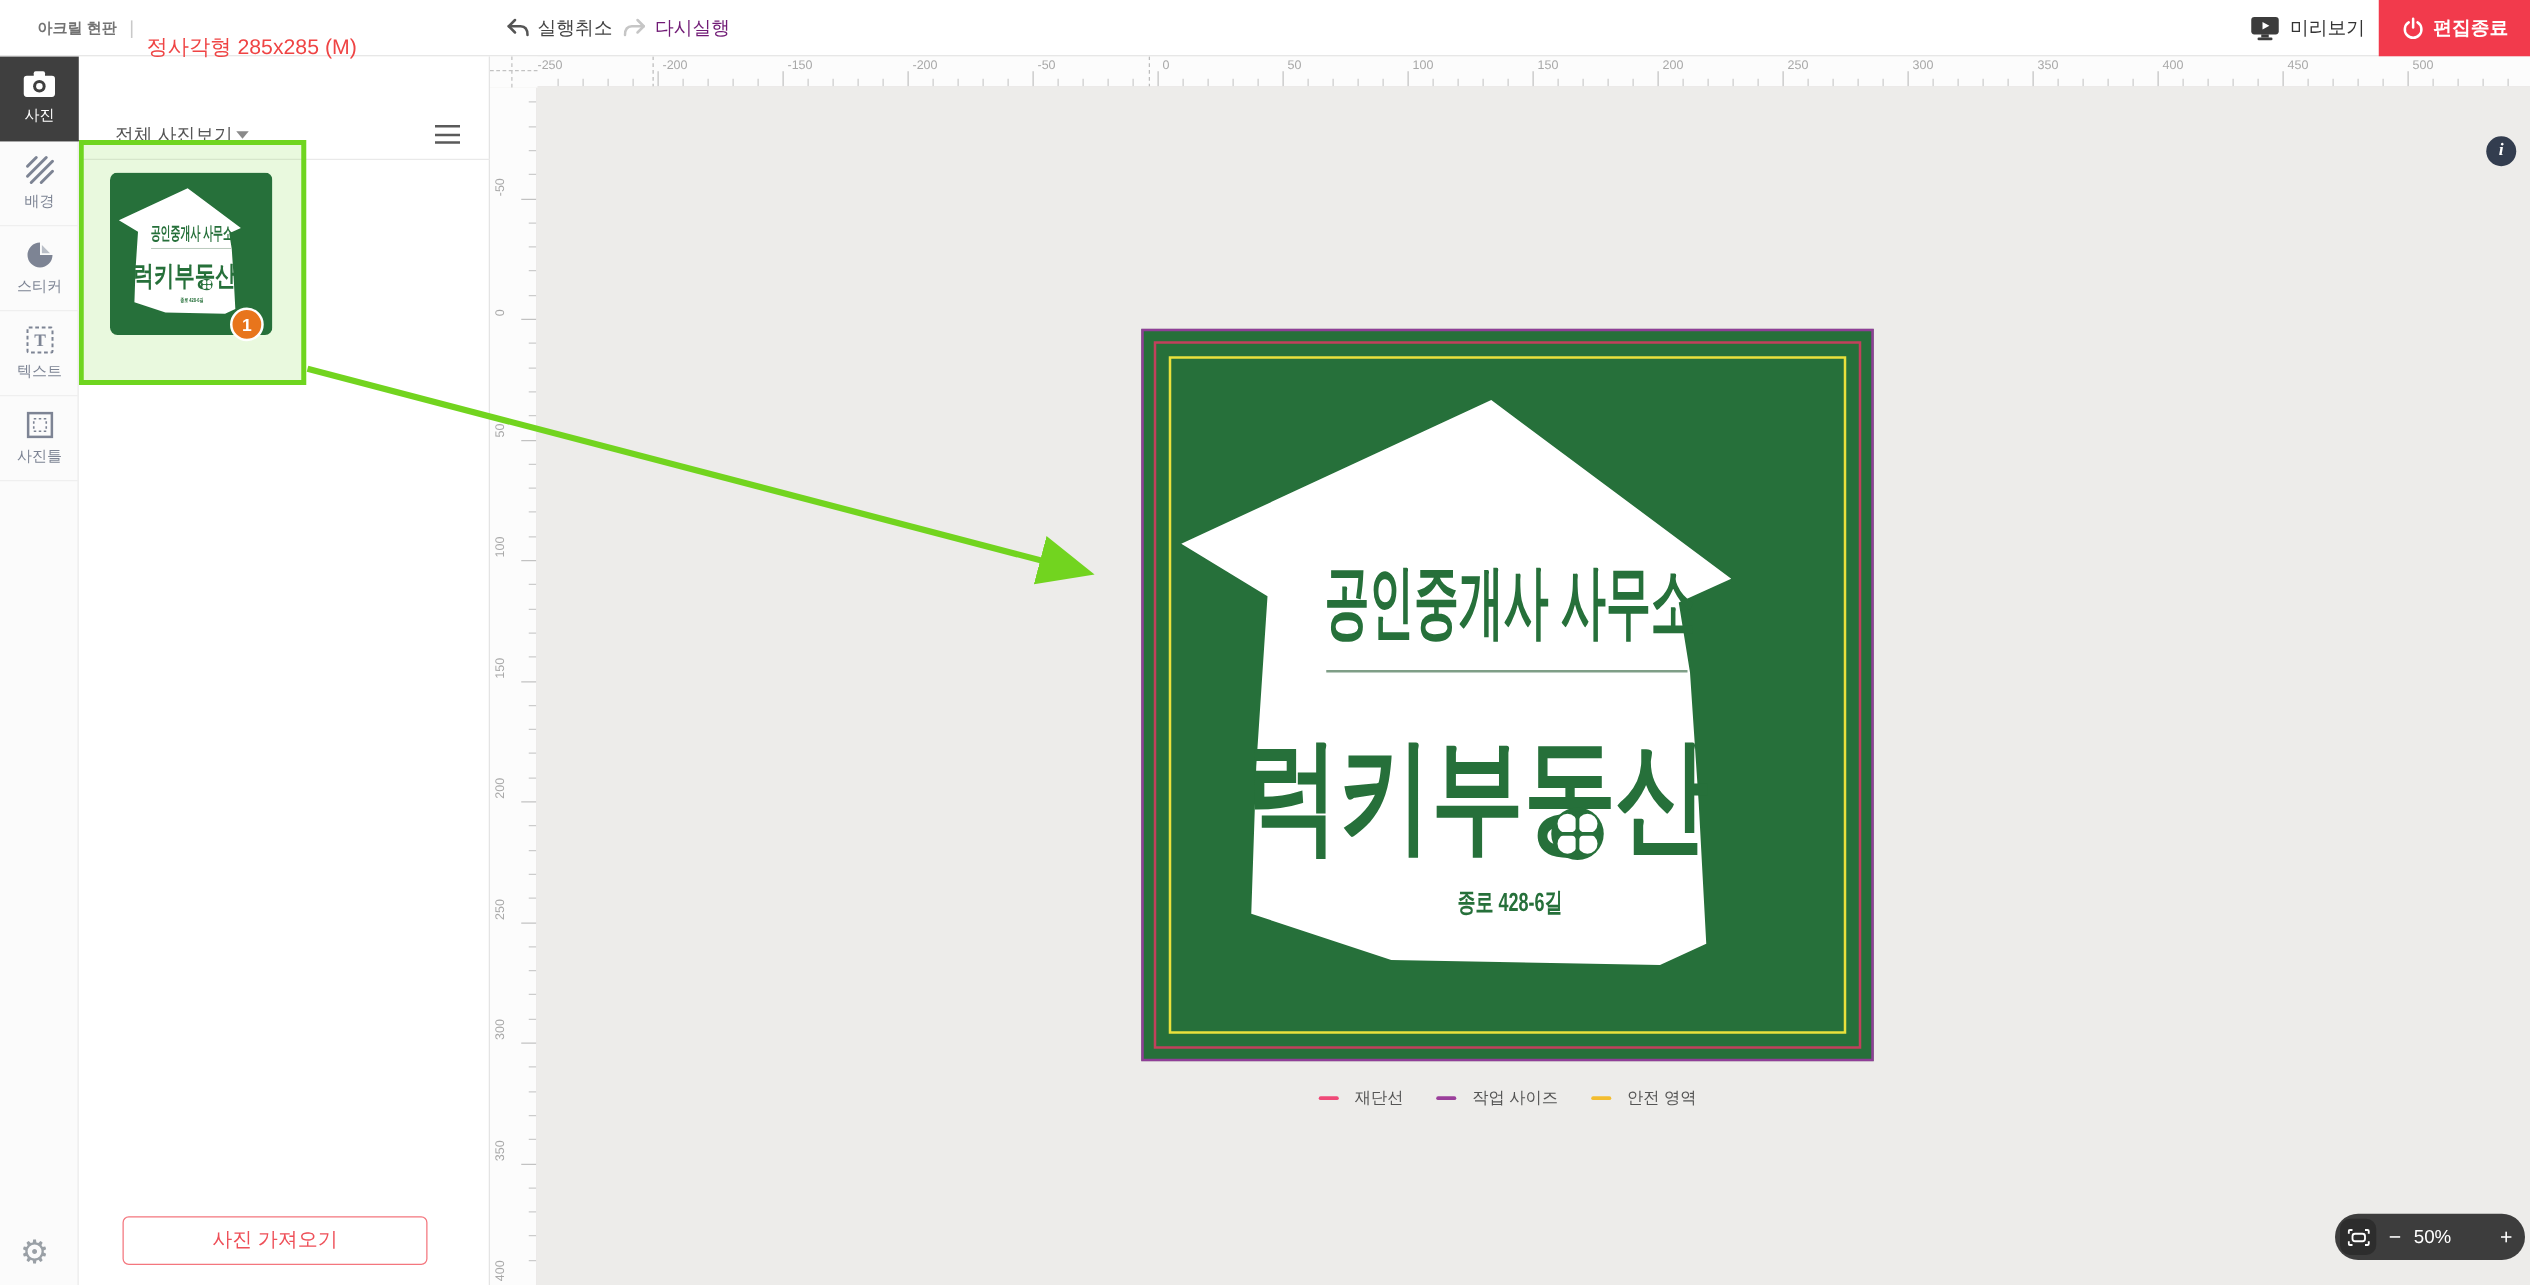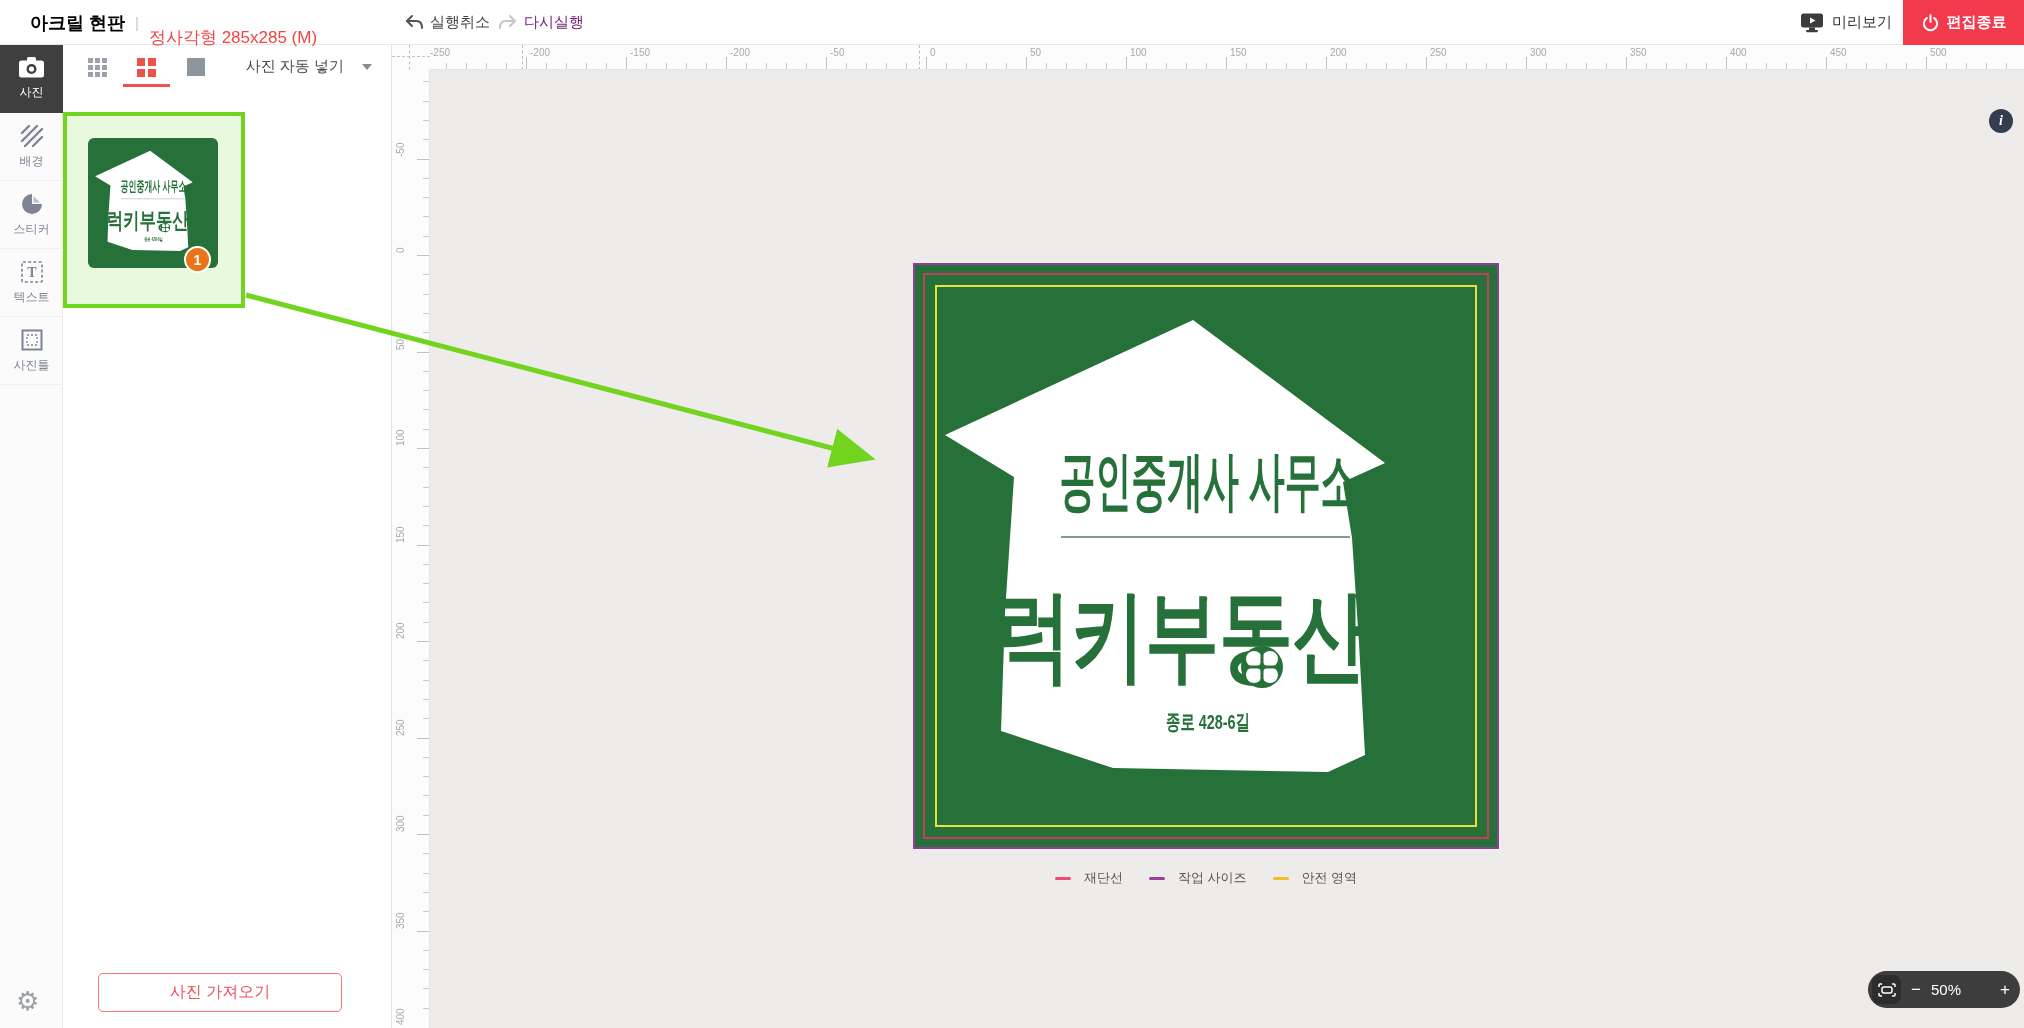--- a/index.html
+++ b/index.html
@@ -5,21 +5,21 @@
   * { margin:0; padding:0; box-sizing:border-box; }
   html,body { width:2024px; height:1028px; }
   body { position:relative; overflow:hidden; background:#edecea;
          font-family:"Liberation Sans", sans-serif; color:#333; }
 
   
   .topbar { position:absolute; left:0; top:0; width:2024px; height:45px;
             background:#ffffff; border-bottom:1px solid #e7e7e7; z-index:40; }
   .doc-title { position:absolute; left:30px; top:0; height:45px;
                display:flex; align-items:center; gap:10px; }
-  .doc-title .t-bold { font-size:18px; font-weight:bold; color:#000000; }
+  .doc-title .t-bold { font-size:12px; font-weight:bold; color:#737373; }
   .doc-title .t-sep  { font-size:15px; color:#c9c9c9; }
   .doc-title .t-size { font-size:17px; color:#ef4444;margin-top:29px; }
   .tb-btn { position:absolute; top:0; height:45px; display:flex; align-items:center;
             gap:6px; font-size:15px; color:#444; cursor:pointer; }
   .tb-undo { left:404px; }
   .tb-redo { left:498px; color:#701a75; }
   .tb-preview { left:1800px; gap:8px; color:#333; }
   .tb-finish { position:absolute; left:1903px; top:0; width:121px; height:45px;
                background:#f23a4c; display:flex; align-items:center; justify-content:center;
                gap:7px; color:#fff; font-size:15px; font-weight:bold; cursor:pointer; }
@@ -214,46 +214,32 @@
     <svg width="24" height="24" viewBox="0 0 24 24">
       <rect x="2.5" y="2.5" width="19" height="19" fill="none" stroke="#7d8494" stroke-width="2"></rect>
       <rect x="7" y="7" width="10" height="10" fill="none" stroke="#7d8494" stroke-width="1.3" stroke-dasharray="2 2"></rect>
     </svg>
     <span class="lbl">사진틀</span>
   </div>
   <div class="rail-gear">⚙</div>
 </div>
 
 <div class="panel">
-  <div class="p-row1">
-    <div class="grid9">
-      <i></i>
+
+  <div class="p-row2">
+    <div class="viewfilter">
+      <span>전체 사진보기</span>
+    </div>
+    <div class="caret caret-2"></div>
+    <div class="hamburger">
         <i></i>
         <i></i>
         <i></i>
-        <i></i>
-        <i></i>
-        <i></i>
-        <i></i>
-        <i></i>
-    </div>
-    <div class="grid4">
-      <i></i>
-        <i></i>
-        <i></i>
-        <i></i>
-    </div>
-    <div class="grid1"></div>
-    <div class="red-underline"></div>
-    <div class="autofill">
-      <span>사진 자동 넣기</span>
-    </div>
-    <div class="caret caret-1"></div>
-  </div>
-
+      </div>
+  </div>
 
   <div class="hl-box"></div>
 
   <div class="thumb">
     <svg width="130" height="130" viewBox="0 0 586 586">
       <rect width="586" height="586" fill="#26703a"></rect>
       <polygon points="280,57 472,200 430,219 439,275 446,380 452,492 415,509 200,505 88,468 92,350 101,214 32,172" fill="#ffffff"></polygon>
       <text class="design-text" x="295" y="240" font-size="64" text-anchor="middle" textLength="297" lengthAdjust="spacingAndGlyphs" fill="#26703a">공인중개사 사무소</text>
       <line x1="148" y1="274" x2="437" y2="274" stroke="#7f9e87" stroke-width="2"></line>
       <text class="design-text" x="269" y="407" font-size="100" text-anchor="middle" textLength="370" lengthAdjust="spacingAndGlyphs" fill="#26703a">럭키부동산</text>

